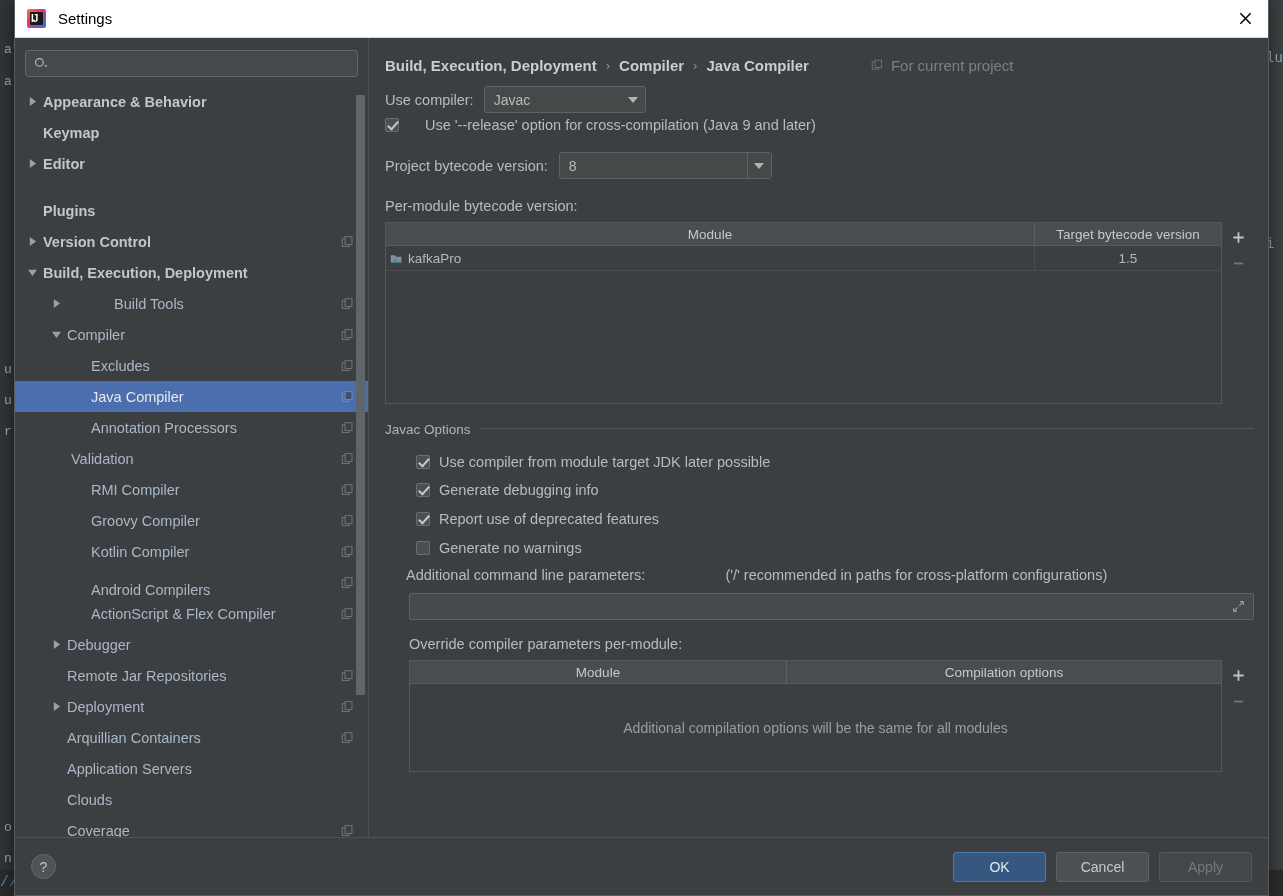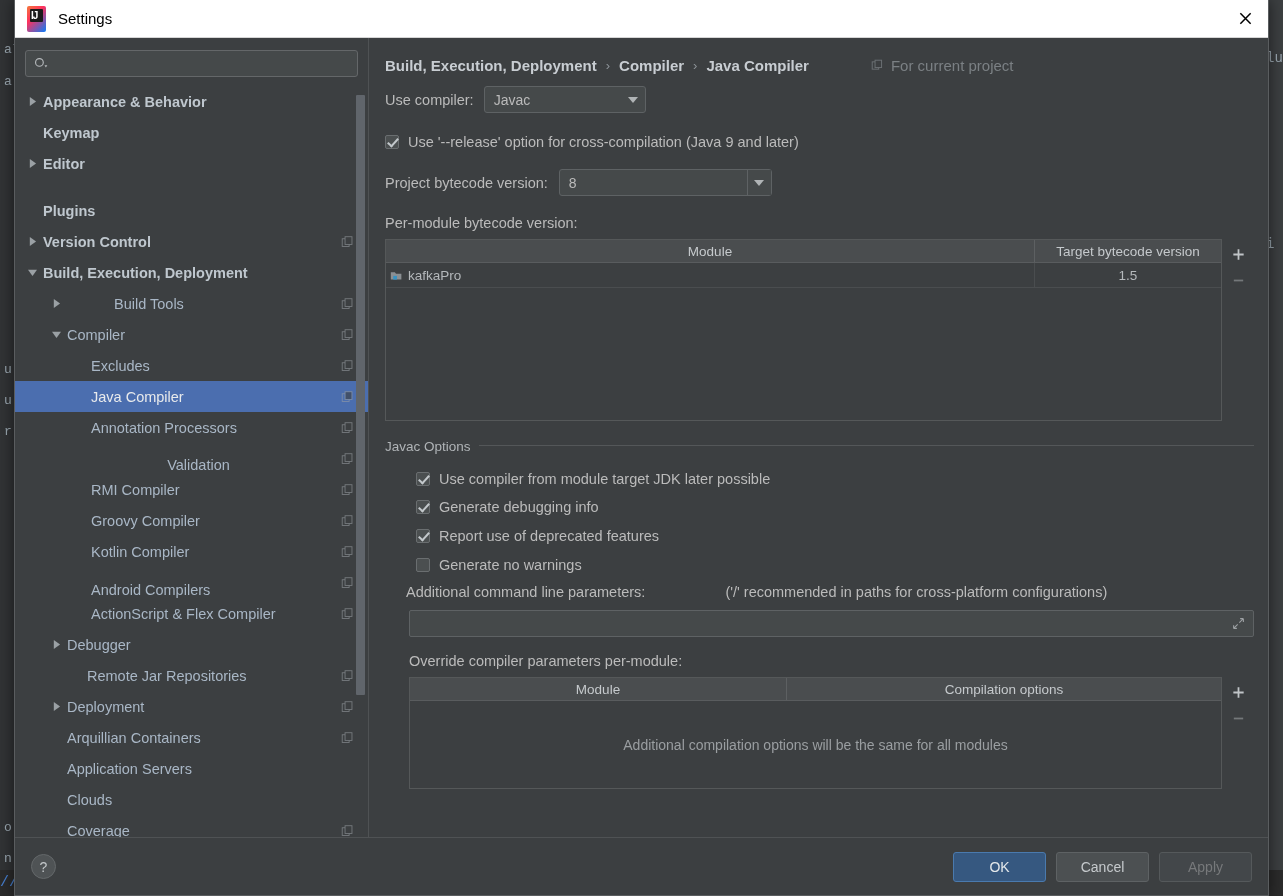--- a/index.html
+++ b/index.html
@@ -42,21 +42,21 @@
     box-shadow: 0 0 14px rgba(0,0,0,.55);
     display: flex; flex-direction: column;
   }
   
   #titlebar {
     height: 38px; background: #ffffff; flex: none;
     display: flex; align-items: center; position: relative;
     border-bottom: 1px solid #d6d6d6;
   }
   #app-icon {
-    width: 19px; height: 26px; margin-left: 12px; flex: none;
+    width: 19px; height: 19px; margin-left: 12px; flex: none;
     background: linear-gradient(135deg,#f4793b 0%,#fe315d 38%,#087cfa 100%);
     border-radius: 2px; position: relative;
   }
   #app-icon::after {
     content: ""; position: absolute; left: 3px; top: 3px;
     width: 13px; height: 13px; background: #1a1a1a; border-radius: 1px;
   }
   #app-icon .ij { position: absolute; left: 4px; top: 3px; font-size: 10px;
     color: #fff; font-weight: bold; z-index: 2; line-height: 13px;
     font-family: "Liberation Sans", sans-serif; letter-spacing: -1px; }
@@ -381,21 +381,21 @@
           <div class="tree-row lvl2" style="padding-left: 58px;">
             <span class="tw"></span>
             <span class="tree-label">Annotation Processors</span>
             <span class="copy-icon">
               <svg viewBox="0 0 16 16">
                 <rect x="1.5" y="4" width="8.5" height="9.5" stroke="#9aa0a4" stroke-width="1.1" fill="none"></rect>
                 <rect x="5" y="1.5" width="8.5" height="9.5" stroke="#9aa0a4" stroke-width="1.1" fill="#3c3f41"></rect>
               </svg>
             </span>
           </div>
-          <div class="tree-row lvl2" style="padding-left: 38px; flex-direction: column;">
+          <div class="tree-row lvl2" style="padding-left: 38px;">
             <span class="tw"></span>
             <span class="tree-label">Validation</span>
             <span class="copy-icon">
               <svg viewBox="0 0 16 16">
                 <rect x="1.5" y="4" width="8.5" height="9.5" stroke="#9aa0a4" stroke-width="1.1" fill="none"></rect>
                 <rect x="5" y="1.5" width="8.5" height="9.5" stroke="#9aa0a4" stroke-width="1.1" fill="#3c3f41"></rect>
               </svg>
             </span>
           </div>
           <div class="tree-row lvl2" style="padding-left: 58px;">
@@ -449,21 +449,21 @@
             </span>
           </div>
           <div class="tree-row lvl1" style="padding-left: 34px;">
             <span class="tw">
               <svg viewBox="0 0 10 10">
                 <path d="M2 0 L9 5 L2 10 Z" fill="#9aa0a4"></path>
               </svg>
             </span>
             <span class="tree-label">Debugger</span>
           </div>
-          <div class="tree-row lvl1" style="padding-left: 54px;">
+          <div class="tree-row lvl1" style="padding-left: 34px;">
             <span class="tw"></span>
             <span class="tree-label">Remote Jar Repositories</span>
             <span class="copy-icon">
               <svg viewBox="0 0 16 16">
                 <rect x="1.5" y="4" width="8.5" height="9.5" stroke="#9aa0a4" stroke-width="1.1" fill="none"></rect>
                 <rect x="5" y="1.5" width="8.5" height="9.5" stroke="#9aa0a4" stroke-width="1.1" fill="#3c3f41"></rect>
               </svg>
             </span>
           </div>
           <div class="tree-row lvl1" style="padding-left: 34px;">
@@ -532,21 +532,21 @@
       <div class="row" style="margin-top:4px;">
         <span class="lbl">Use compiler:</span>
         <div class="combo" style="width:162px; margin-left:10px;">
           <span class="val">Javac</span>
           <span class="arrow-box">
               <i class="caret"></i>
             </span>
         </div>
       </div>
 
-      <div class="row" style="margin-top:21px;">
+      <div class="row" style="margin-top:4px;gap:17px;">
         <span class="cb checked"></span>
         <span class="cb-label">Use '--release' option for cross-compilation (Java 9 and later)</span>
       </div>
 
       <div class="row" style="margin-top:19px;">
         <span class="lbl">Project bytecode version:</span>
         <div class="combo boxed" style="width:213px; margin-left:11px;">
           <span class="val">8</span>
           <span class="arrow-box">
               <i class="caret"></i>

